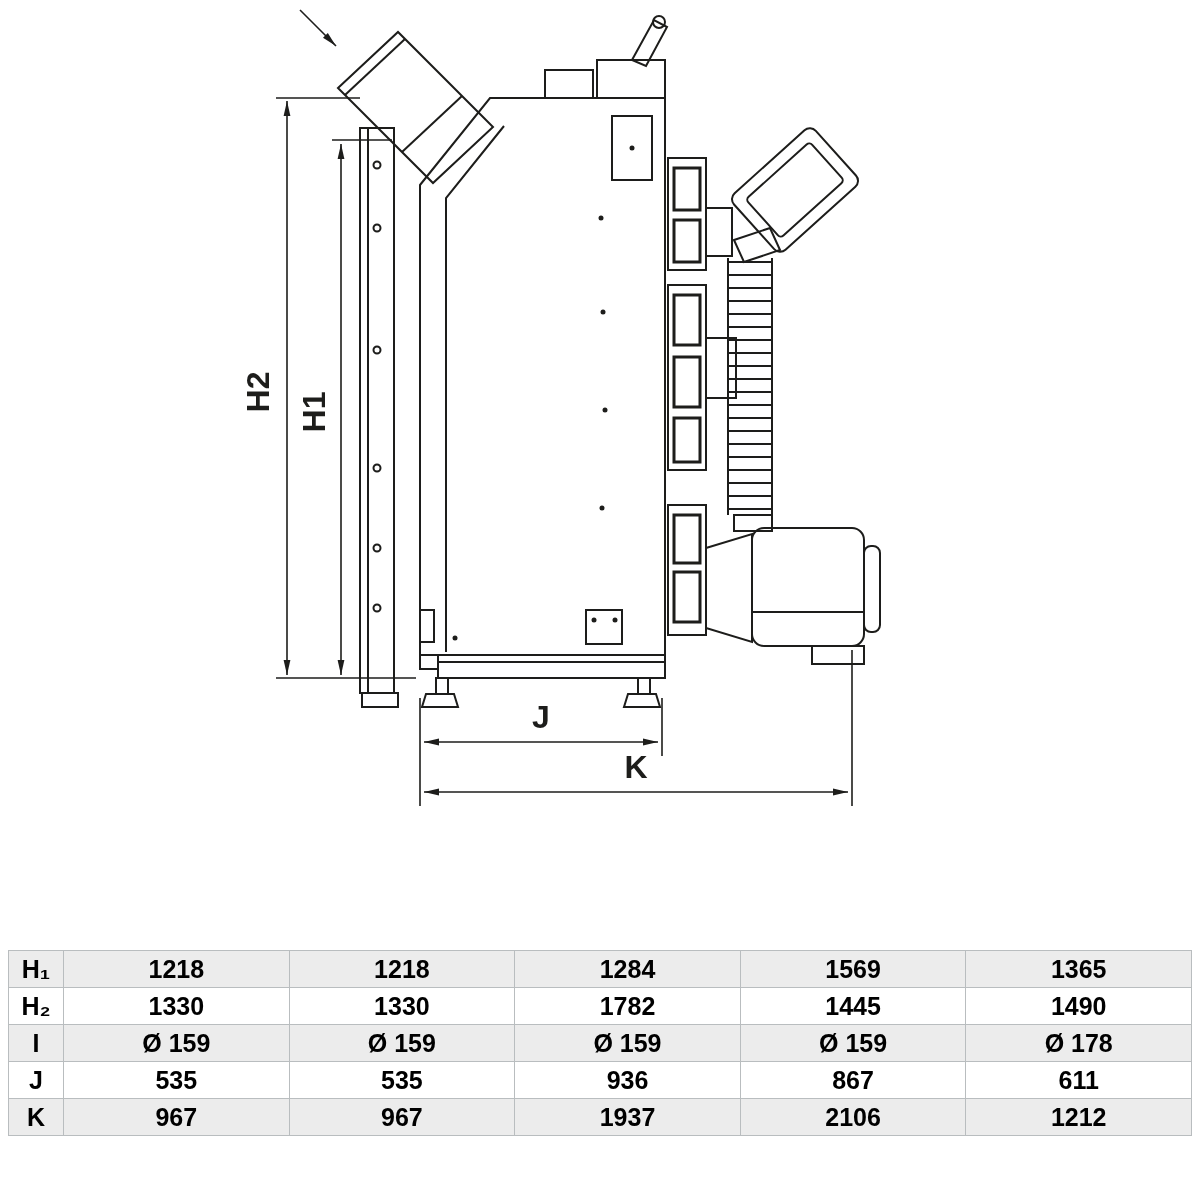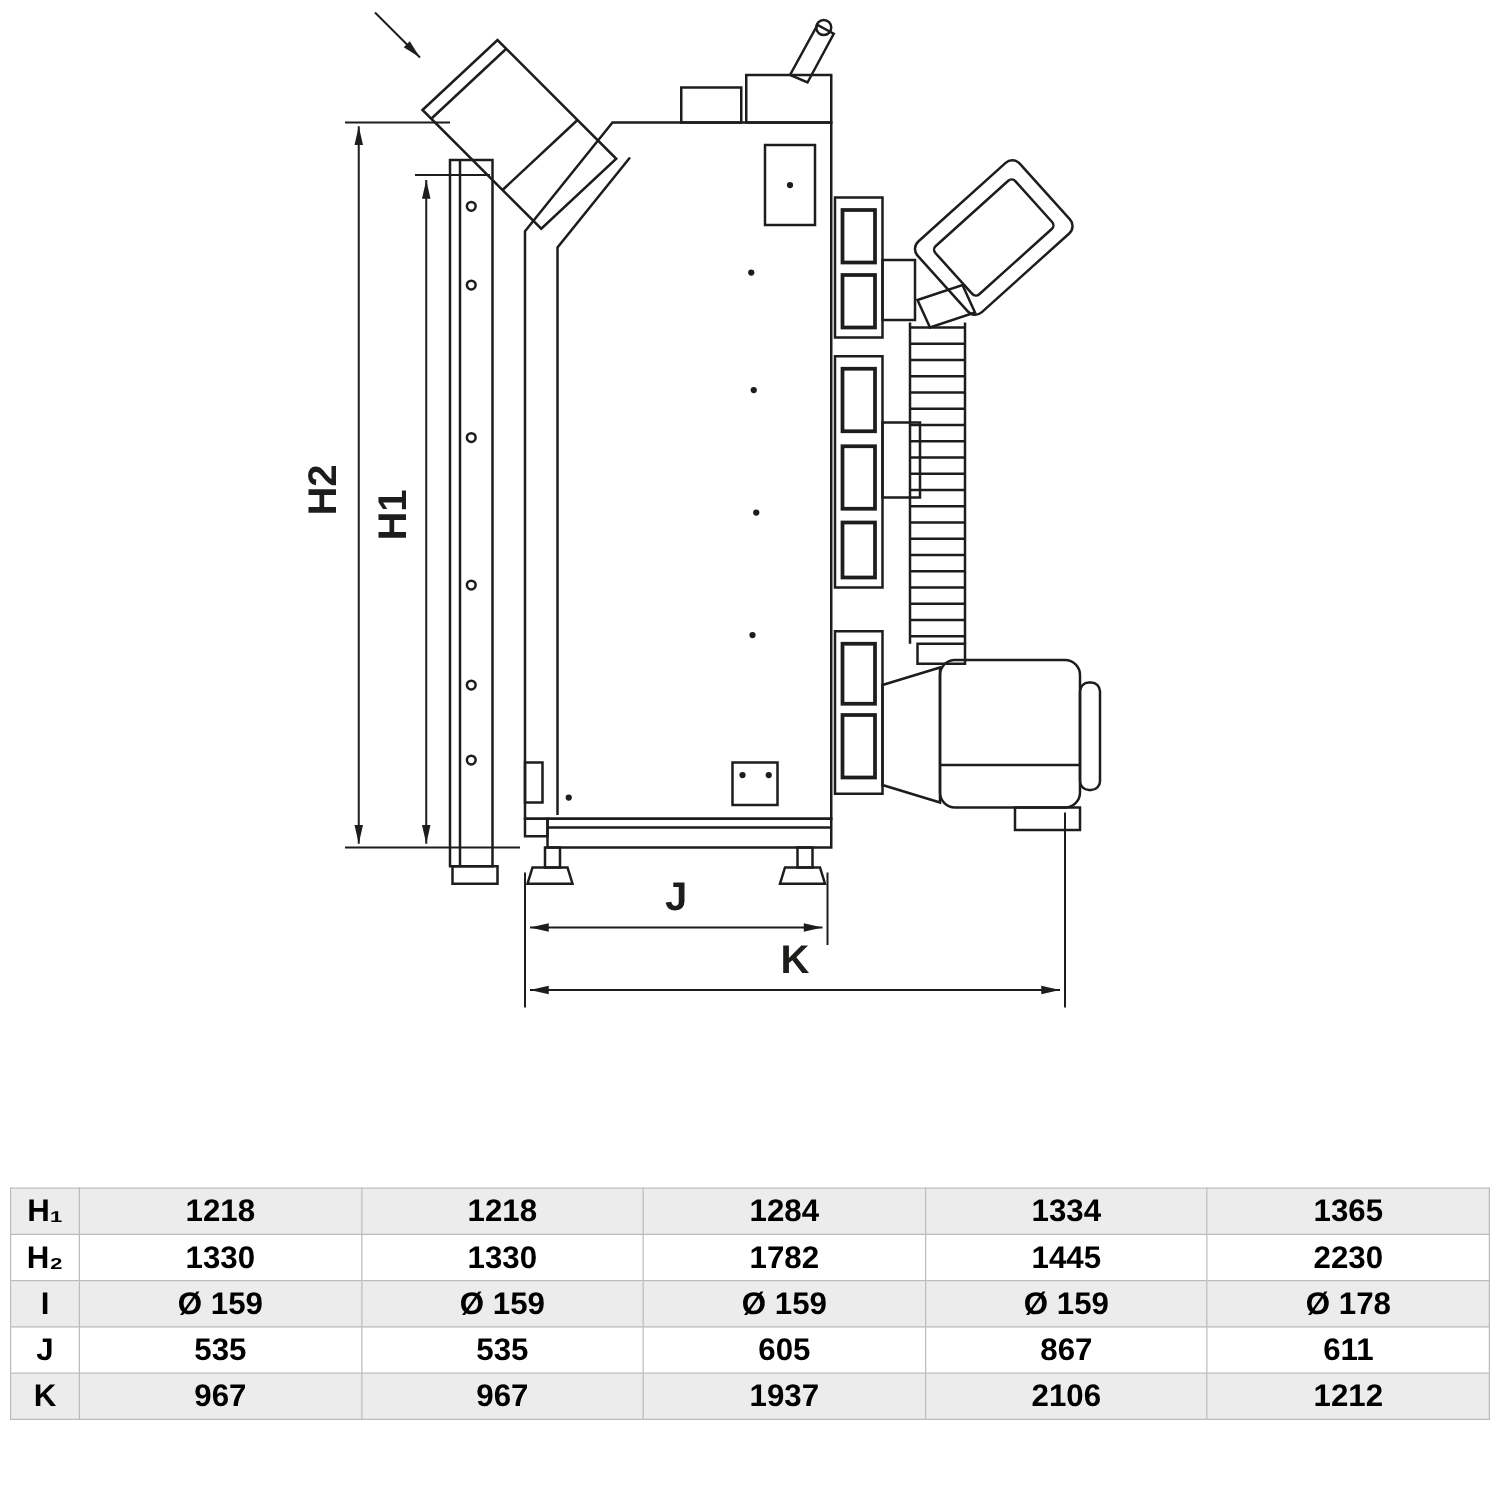--- a/index.html
+++ b/index.html
@@ -153,44 +153,44 @@
     </svg>
   </div>
 
   <table class="dim-table">
     <tbody>
       <tr class="shaded">
         <td class="label-col">H₁</td>
         <td>1218</td>
         <td>1218</td>
         <td>1284</td>
-        <td>1334</td>
+        <td>1569</td>
         <td>1365</td>
       </tr>
       <tr>
         <td class="label-col">H₂</td>
         <td>1330</td>
         <td>1330</td>
         <td>1782</td>
         <td>1445</td>
-        <td>2230</td>
+        <td>1490</td>
       </tr>
       <tr class="shaded">
         <td class="label-col">I</td>
         <td>Ø 159</td>
         <td>Ø 159</td>
         <td>Ø 159</td>
         <td>Ø 159</td>
         <td>Ø 178</td>
       </tr>
       <tr>
         <td class="label-col">J</td>
         <td>535</td>
         <td>535</td>
-        <td>605</td>
+        <td>936</td>
         <td>867</td>
         <td>611</td>
       </tr>
       <tr class="shaded">
         <td class="label-col">K</td>
         <td>967</td>
         <td>967</td>
         <td>1937</td>
         <td>2106</td>
         <td>1212</td>

